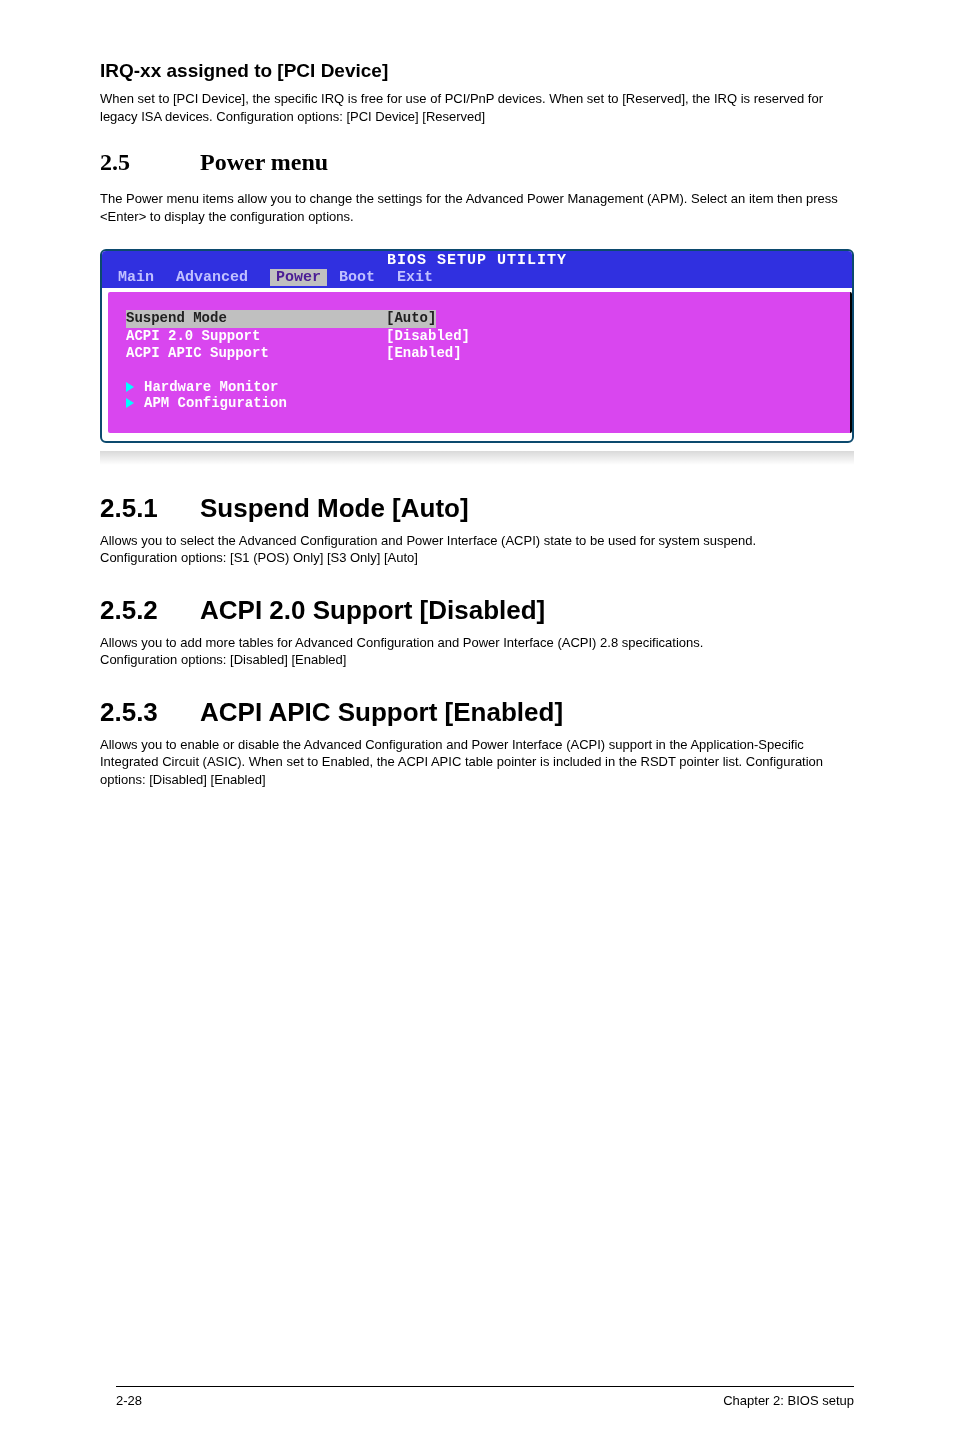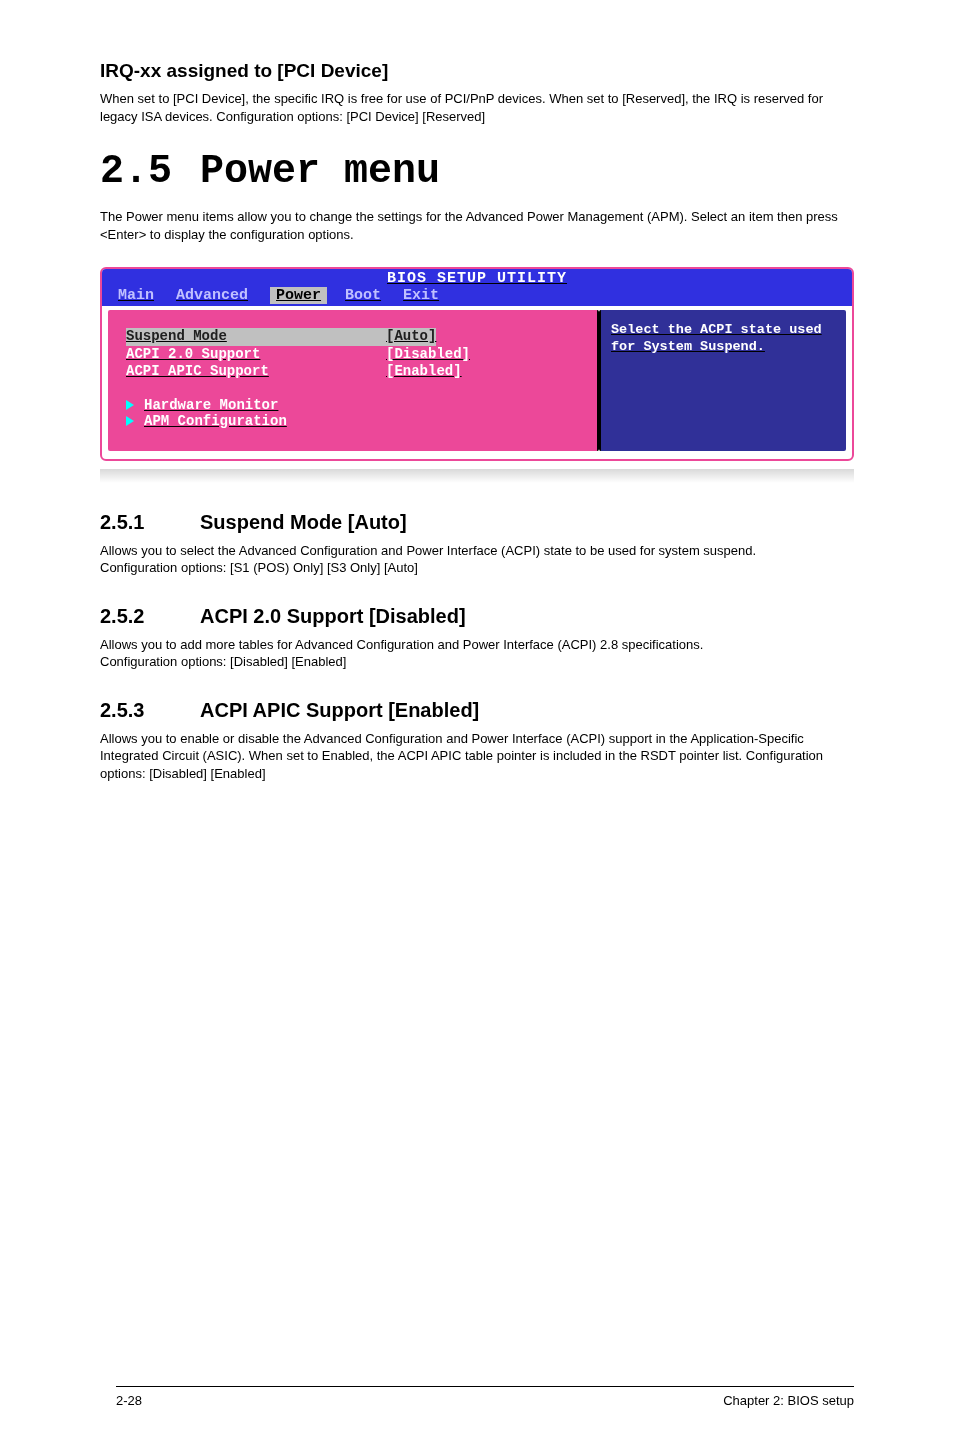--- a/index.html
+++ b/index.html
@@ -20,49 +20,48 @@
     font-size: 19px;
     font-weight: bold;
     margin: 0 0 8px 0;
   }
   .body-text {
     font-size: 13px;
     line-height: 1.35;
     margin: 0 0 24px 0;
   }
   .h1 {
-    font-size: 40px;
+    font-size: 24px;
     font-weight: bold;
     margin: 0 0 14px 0;
-    font-family: Liberation Mono, monospace;
+    font-family: Liberation Serif, serif;
   }
   .h1 .num {
     display: inline-block;
     width: 100px;
   }
   .h2 {
-    font-size: 20px;
+    font-size: 26px;
     font-weight: bold;
     margin: 28px 0 8px 0;
   }
   .h2 .num {
     display: inline-block;
     width: 100px;
   }
 
   
   .bios-wrap {
     margin: 16px 0 10px 0;
     width: 100%;
     background: #fff;
-    border: 2px solid #ec4899;
+    border: 2px solid #0c4a6e;
     border-radius: 6px;
     overflow: hidden;
     box-sizing: border-box;
-    text-decoration: underline;
   }
   .bios-title {
     background: #3030e0;
     color: #fff;
     font-family: "Courier New", monospace;
     font-weight: bold;
     font-size: 15px;
     text-align: center;
     padding: 1px 0 0 0;
     letter-spacing: 1px;
@@ -75,32 +74,32 @@
     font-size: 15px;
     color: #c0c0ff;
     padding: 0 11px 2px 16px;
     gap: 0;
   }
   .bios-tab {
     padding: 0 22px 0 0;
   }
   .bios-tab.sel {
     background: #c0c0c0;
-    color: #000000;
+    color: #4c1d95;
     padding: 0 6px;
-    margin-right: 18px;
+    margin-right: 12px;
   }
   .bios-body {
     display: flex;
     min-height: 150px;
     position: relative;
   }
   .bios-left {
     flex: 1;
-    background: #ec4899;
+    background: #d946ef;
     border: 2px solid #000;
     border-top: none;
     border-left: none;
     border-bottom: none;
     padding: 18px 18px 22px 18px;
     font-family: "Courier New", monospace;
     font-weight: bold;
     font-size: 14px;
     position: relative;
     margin: 4px 0 8px 6px;
@@ -204,21 +203,20 @@
           <div class="bios-row">
             <span class="lbl">ACPI APIC Support</span>
             <span class="val">[Enabled]</span>
           </div>
           <div class="bios-sub">
             <div><span class="tri"></span><span>Hardware Monitor</span></div>
             <div><span class="tri"></span><span>APM Configuration</span></div>
           </div>
         </div>
       </div>
-      <div class="bios-right">Select the ACPI state used for System Suspend.</div>
     </div>
   </div>
   <div class="bios-shadow"></div>
 
   <div class="h2">
     <span class="num">2.5.1</span><span>Suspend Mode [Auto]</span>
   </div>
   <p class="body-text" style="white-space: pre-line;">Allows you to select the Advanced Configuration and Power Interface (ACPI) state to be used for system suspend.
 Configuration options: [S1 (POS) Only] [S3 Only] [Auto]</p>
 

